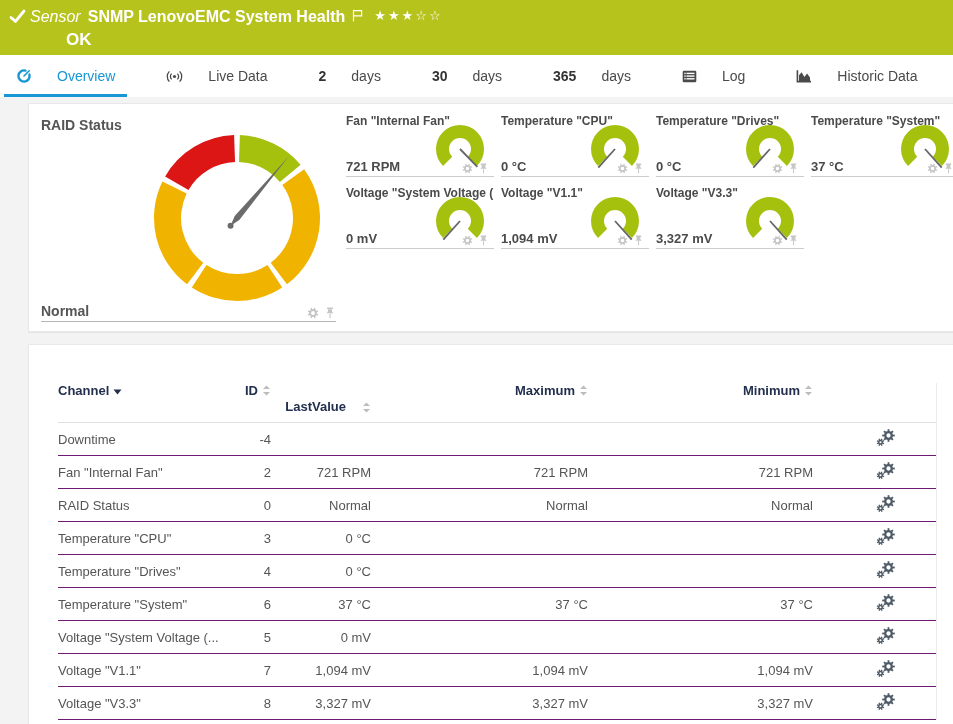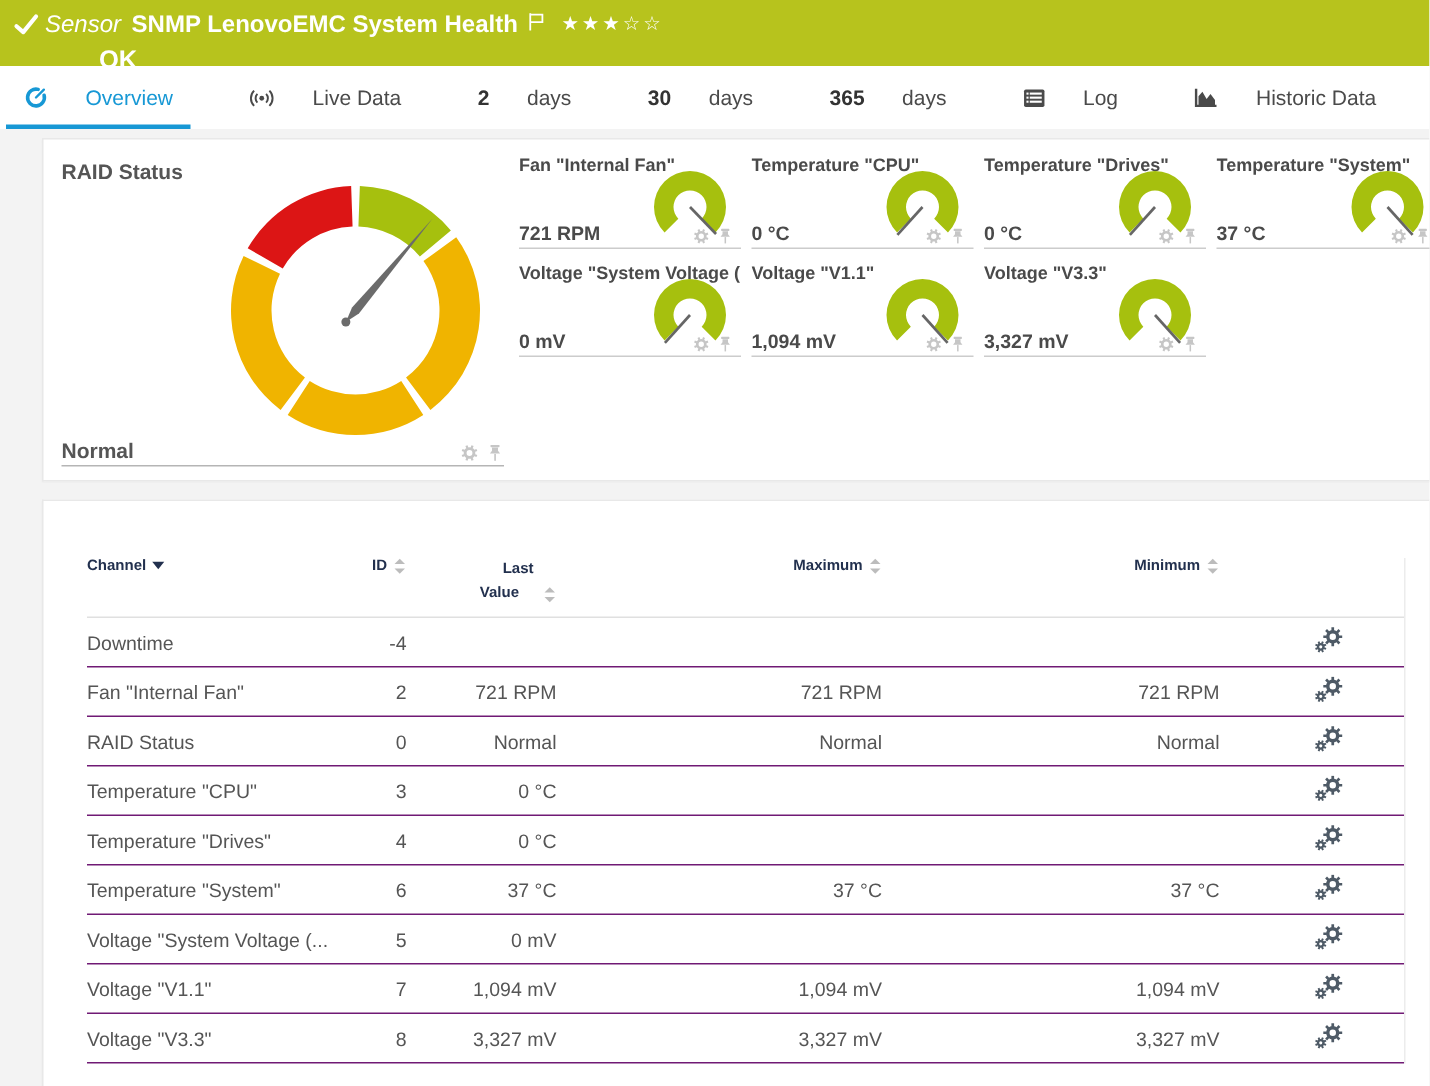--- a/index.html
+++ b/index.html
@@ -6,21 +6,21 @@
     --green:#b7c31d; --blue:#1798d5; --g-green:#a6c00e; --g-yellow:#f0b400;
     --g-red:#dc1515; --needle:#6b6b6b; --txt:#4a4a4a; --navy:#22304e;
   }
   *{box-sizing:border-box;}
   html,body{margin:0;padding:0;}
   body{
     width:953px;height:724px;overflow:hidden;background:#f3f3f3;
     font-family:"Liberation Sans",sans-serif;color:var(--txt);
   }
   
-  .topbar{height:44px;background:var(--green);position:relative;color:#fff;}
+  .topbar{height:55px;background:var(--green);position:relative;color:#fff;}
   .topbar .check{position:absolute;left:9px;top:9px;}
   .title-row{position:absolute;left:30px;top:7px;display:flex;align-items:flex-start;gap:7px;}
   .sensor-kind{font-style:italic;font-size:16px;line-height:20px;}
   .sensor-title{font-weight:bold;font-size:16px;line-height:20px;}
   .flag{margin-top:1px;}
   .stars{margin-left:4px;font-size:13px;letter-spacing:2px;line-height:18px;cursor:pointer;}
   .status-ok{position:absolute;left:66px;top:30px;font-size:17px;font-weight:bold;}
   
   .tabbar{height:42px;background:#fff;display:flex;align-items:center;padding-left:4px;gap:27px;}
   .tab{height:42px;display:flex;align-items:center;gap:25px;padding:3px 12px 0 12px;
@@ -46,24 +46,24 @@
   .gauge-cell{position:absolute;width:148px;height:64px;border-bottom:1px solid #ccc;overflow:visible;}
   .gauge-cell .glabel{position:absolute;left:0;top:1px;width:148px;font-size:12px;font-weight:bold;
                       color:#4a4a4a;white-space:nowrap;overflow:hidden;}
   .gauge-cell svg.dial{position:absolute;right:8px;top:8px;cursor:pointer;}
   .gauge-cell .gvalue{position:absolute;left:0;bottom:2px;font-size:13px;font-weight:bold;color:#4a4a4a;}
   .gauge-cell .cicons{position:absolute;right:5px;bottom:2px;}
   
   .tblwrap{margin:38px 0 0 29px;width:879px;border-right:1px solid #ececec;}
   .trow{display:grid;grid-template-columns:166px 47px 100px 217px 225px 95px;align-items:center;}
   .thead{align-items:start;padding-bottom:7px;border-bottom:1px solid #e0e0e0;
-         color:var(--navy);font-size:10px;font-weight:bold;}
+         color:var(--navy);font-size:13px;font-weight:bold;}
   .thead .hc{display:flex;align-items:center;gap:4px;cursor:pointer;}
   .thead .right{justify-content:flex-end;}
-  .stack{display:inline-flex;flex-direction:column;align-items:center;line-height:16px;}
+  .stack{display:inline-flex;flex-direction:row;align-items:center;line-height:16px;margin-top:16px;}
   .stack .l2{display:flex;align-items:center;gap:16px;}
   .tbody .trow{height:33px;border-bottom:1px solid #701a75;font-size:13px;color:#555;}
   .cell-r{text-align:right;}
   .cell-icon{text-align:right;padding-right:12px;}
   .cell-icon span{display:inline-flex;cursor:pointer;}
   .cell-name{white-space:nowrap;overflow:hidden;}
 </style>
 </head>
 <body>
 

